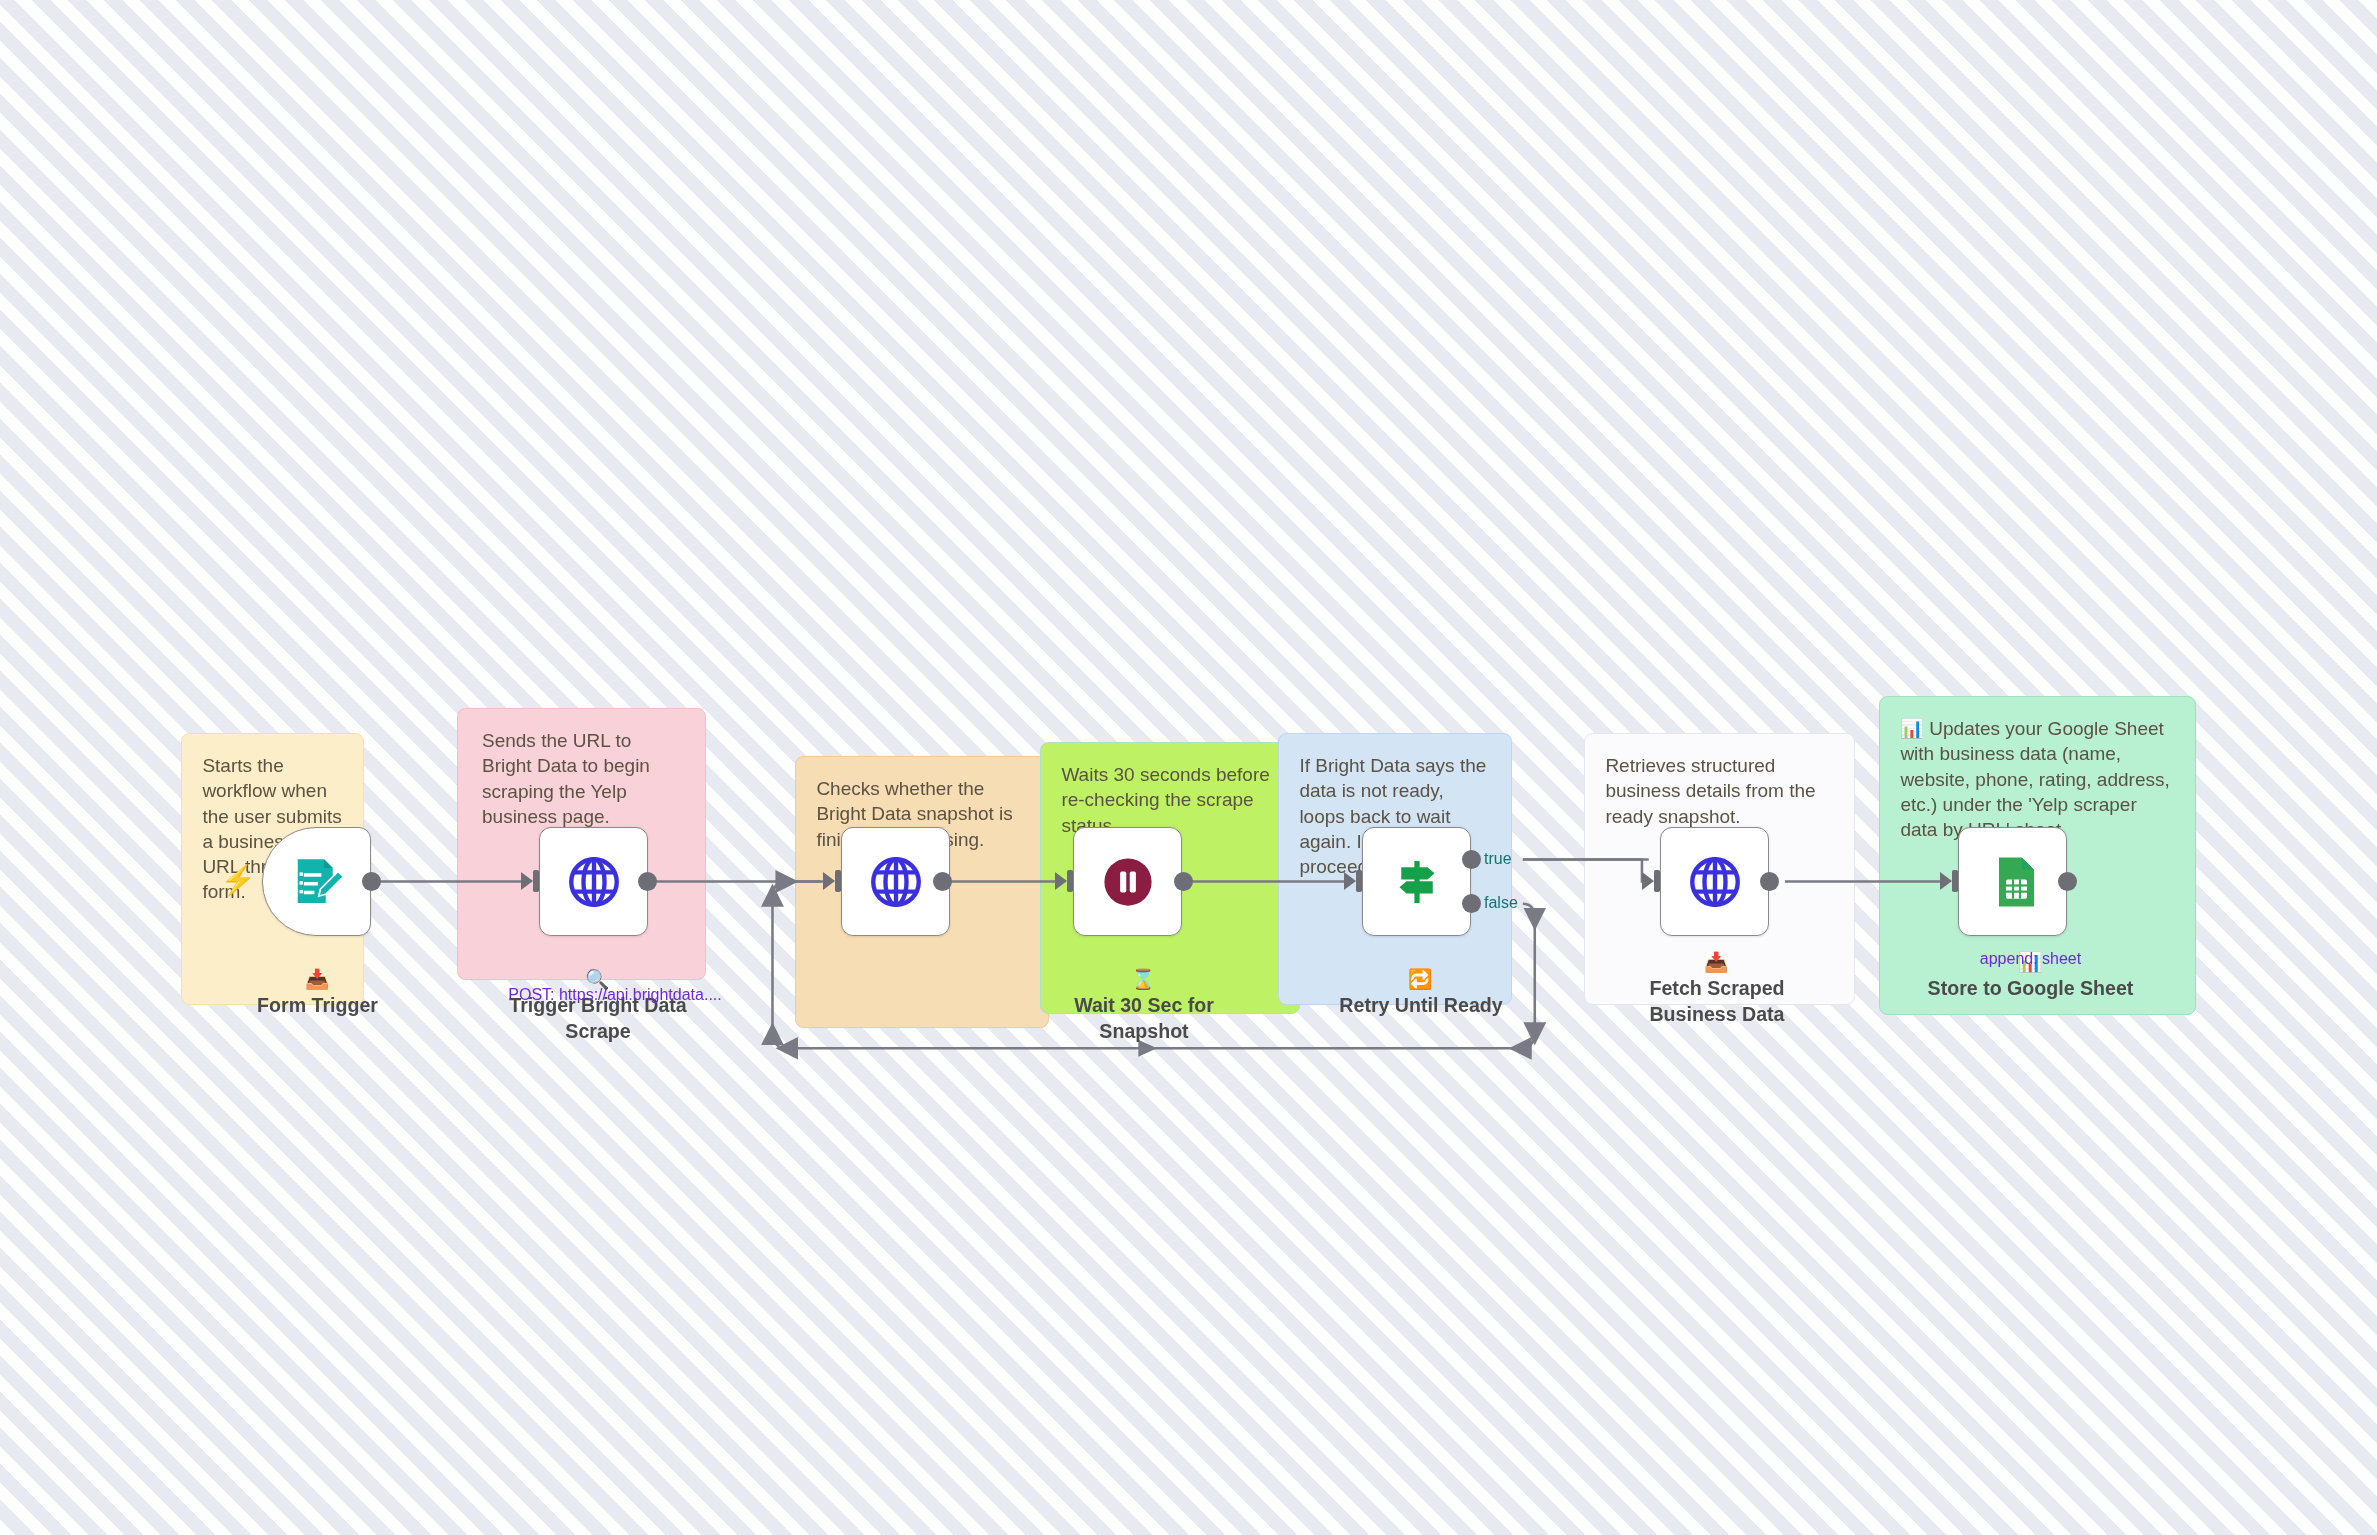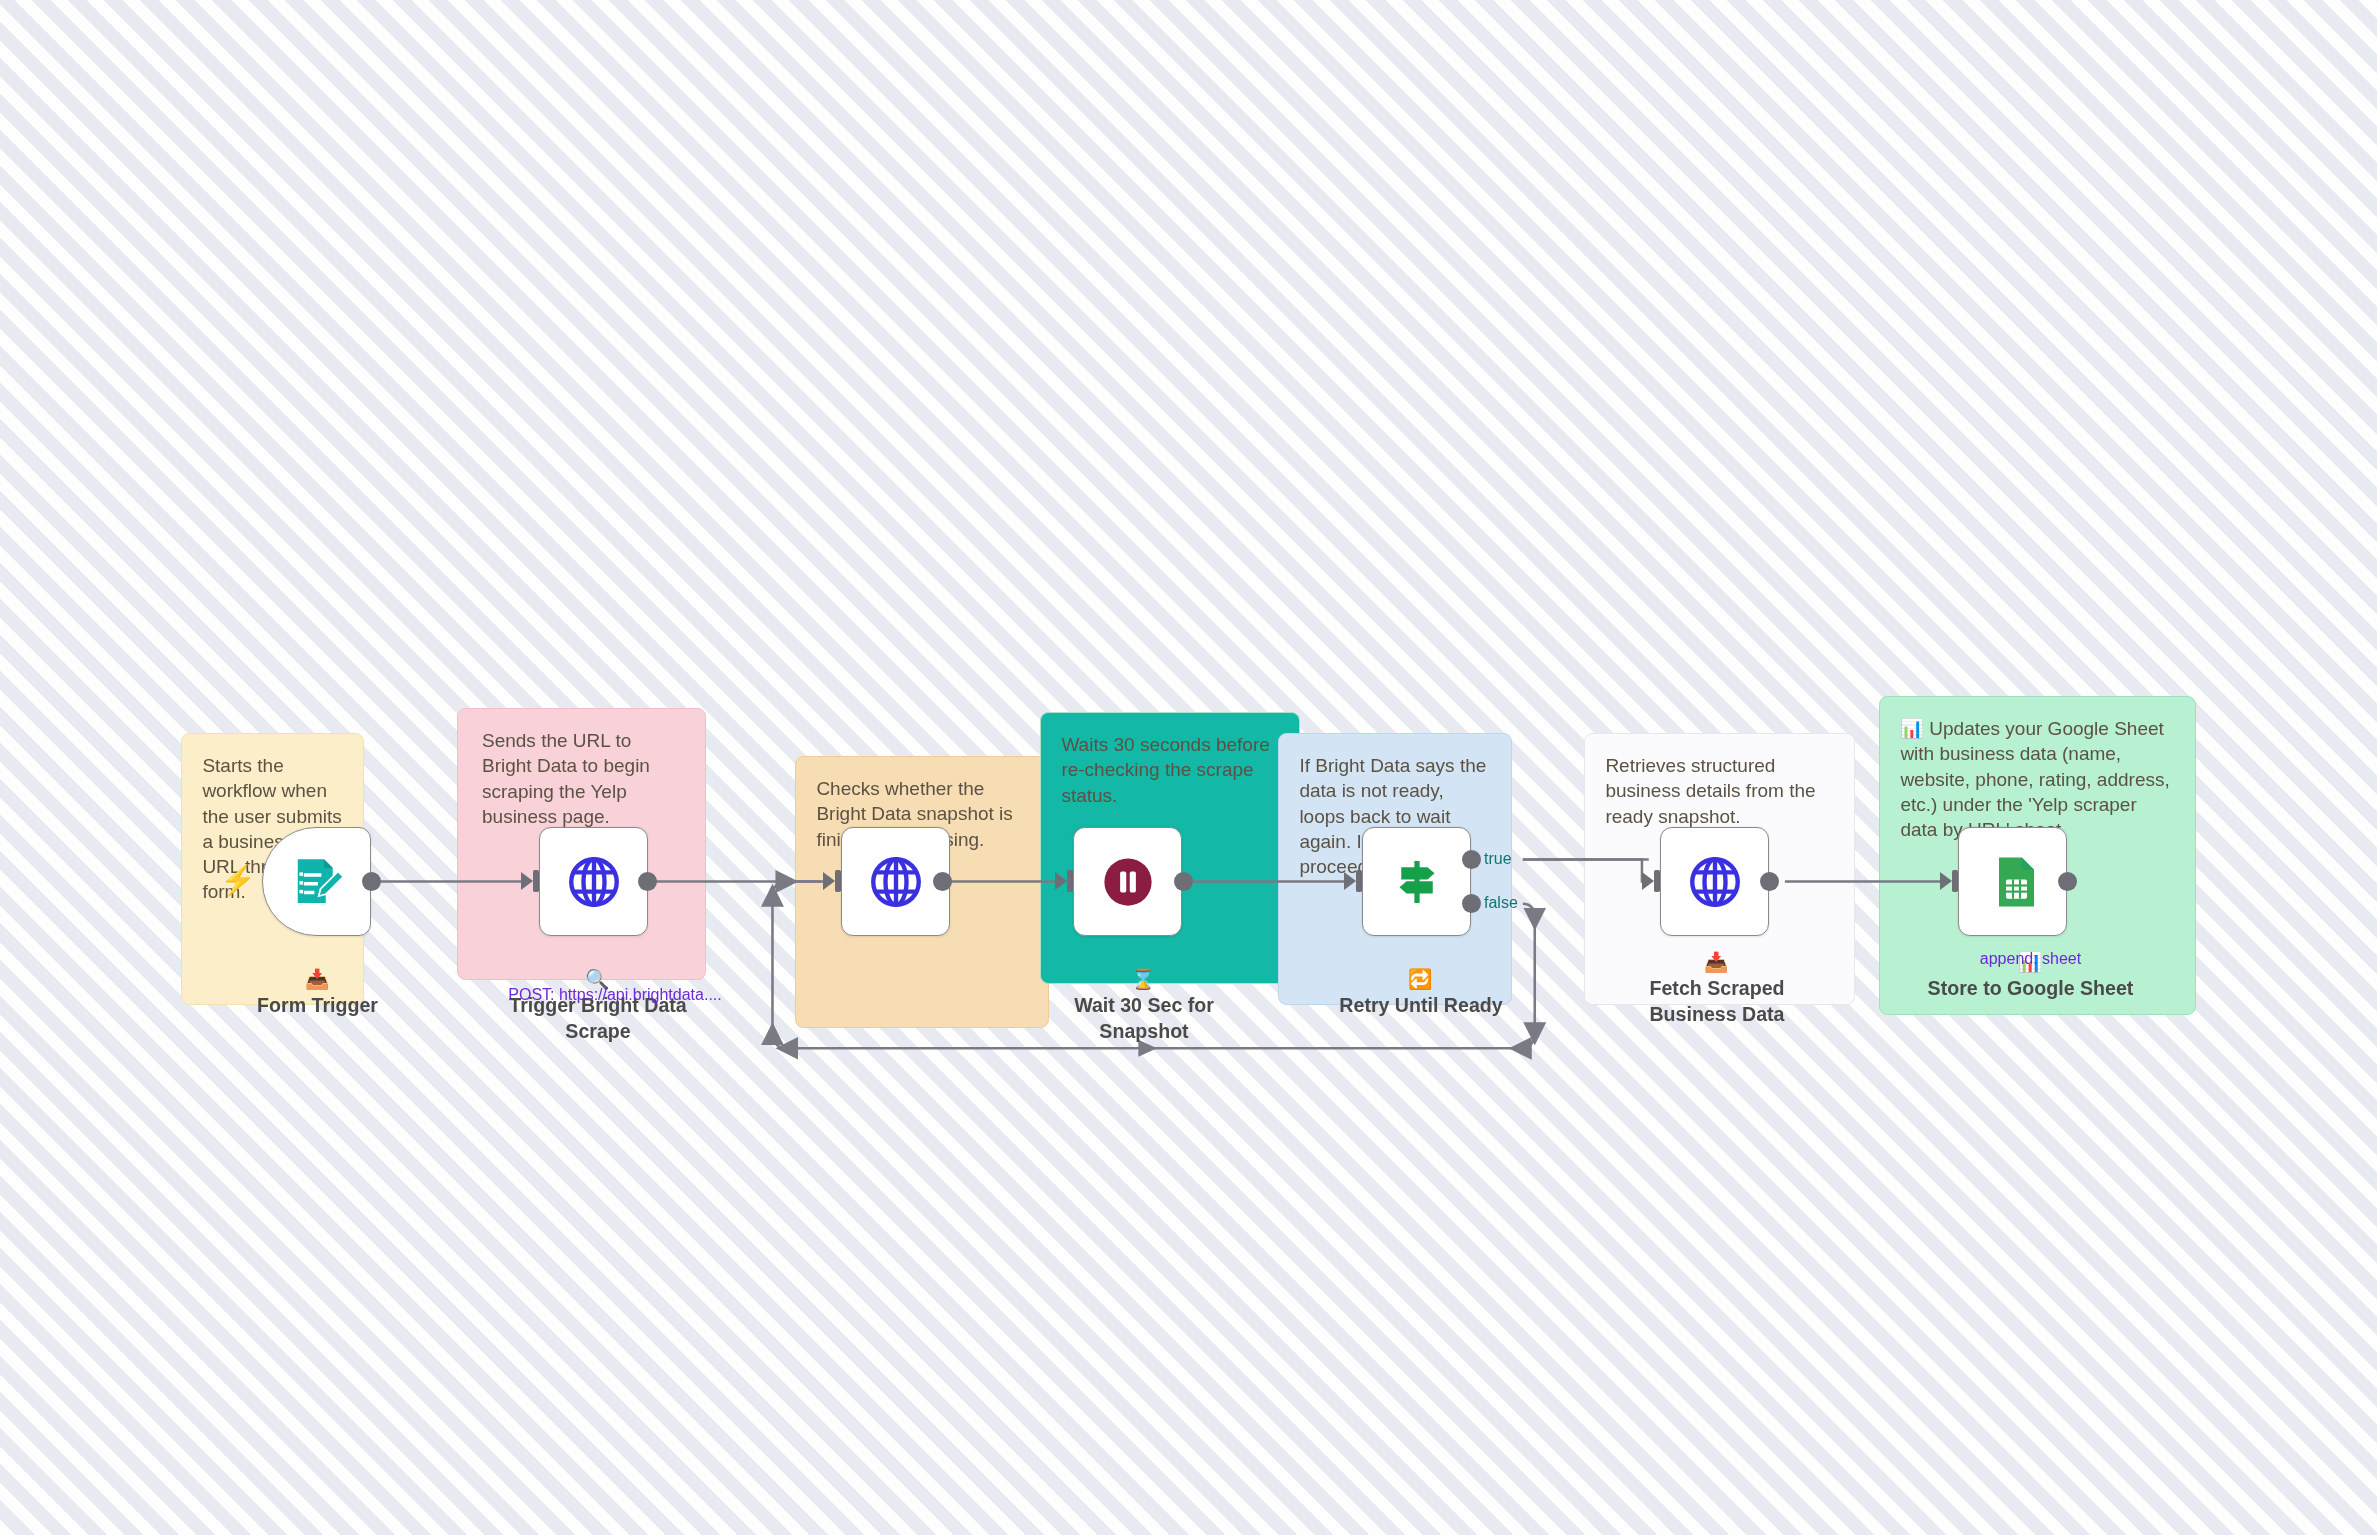--- a/index.html
+++ b/index.html
@@ -143,21 +143,21 @@
   </div>
 
   <div class="sticky" style="left:457px; top:708px; width:249px; height:272px; background:#f9d2d9; border:0.9px solid #f2bdc7;padding-left:24px;">
     <div class="sticky-text">Sends the URL to Bright Data to begin scraping the Yelp business page.</div>
   </div>
 
   <div class="sticky" style="left:795px; top:733px; width:254px; height:272px; background:#f7ddb4; border:0.9px solid #eecb97;margin-top:23px;">
     <div class="sticky-text">Checks whether the Bright Data snapshot is finished processing.</div>
   </div>
 
-  <div class="sticky" style="left:1040px; top:712px; width:260px; height:272px; background:#14b8a6; border:0.9px solid #aee0c6;">
+  <div class="sticky" style="left:1040px; top:742px; width:260px; height:272px; background:#bef264; border:0.9px solid #aee0c6;">
     <div class="sticky-text">Waits 30 seconds before re-checking the scrape status.</div>
   </div>
 
   <div class="sticky" style="left:1278px; top:733px; width:234px; height:272px; background:#d3e4f5; border:0.9px solid #bdd6ee;">
     <div class="sticky-text">If Bright Data says the data is not ready, loops back to wait again. If ready, proceeds.</div>
   </div>
 
   <div class="sticky" style="left:1584px; top:733px; width:271px; height:272px; background:#fbfbfd; border:0.9px solid #e5e7ee;">
     <div class="sticky-text">Retrieves structured business details from the ready snapshot.</div>
   </div>

